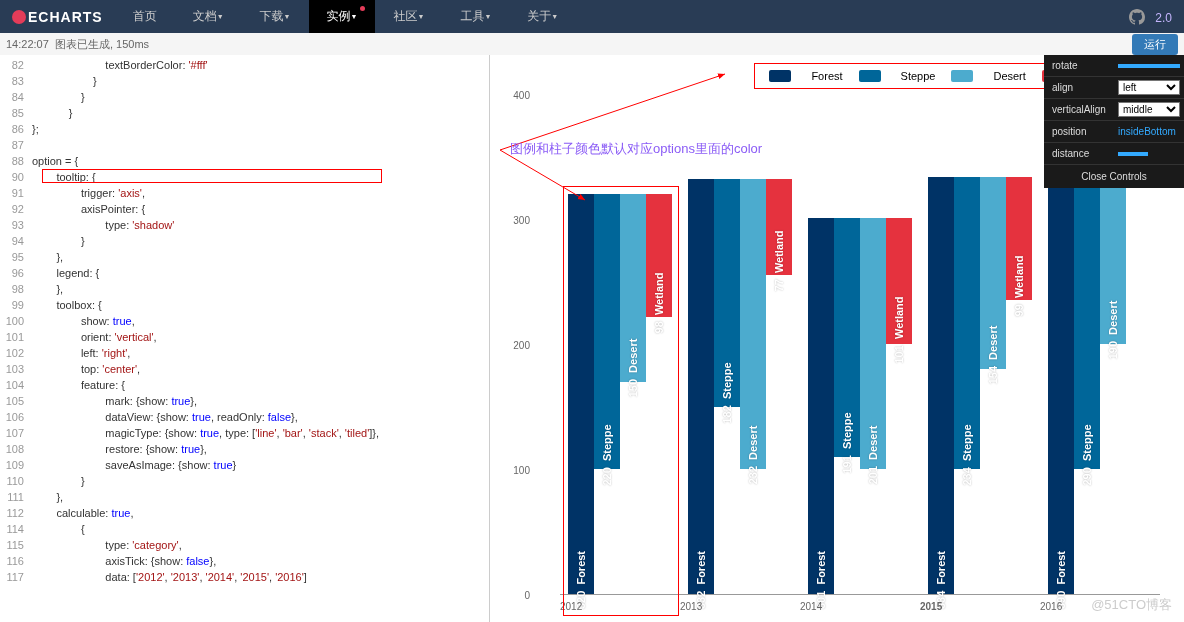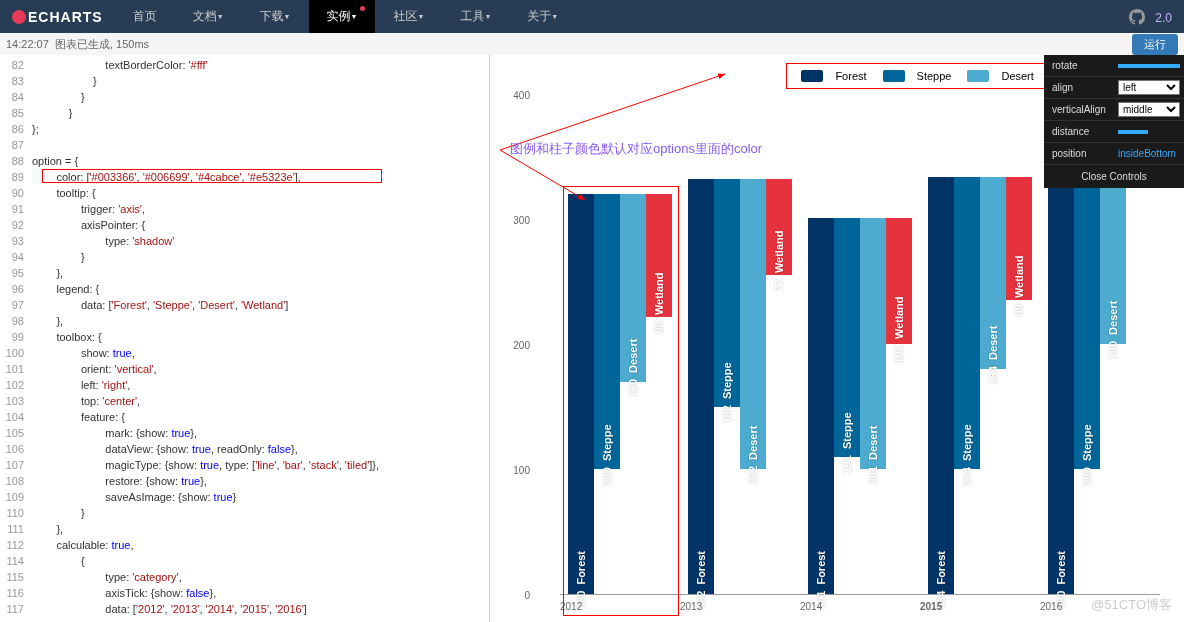--- a/index.html
+++ b/index.html
@@ -20,21 +20,21 @@
 .code-pane{width:490px;background:#fff;border-right:1px solid #ccc;position:relative;overflow:hidden}
 .code{font-family:Consolas,monospace;font-size:11px;line-height:16px;padding-top:2px}
 .line{display:flex}
 .ln{width:32px;text-align:right;color:#999;padding-right:8px;user-select:none;flex-shrink:0}
 .code-txt{white-space:pre;color:#333}
 .str{color:#a31515}
 .bool{color:#00f}
 .highlight-box{position:absolute;border:1px solid red;pointer-events:none}
 .chart-pane{flex:1;position:relative;background:#fff}
 .legend{position:absolute;top:8px;right:45px;display:flex;gap:16px;font-size:11px;padding:6px 14px;border:1px solid red}
-.leg-item{display:flex;align-items:center;gap:12px}
+.leg-item{display:flex;align-items:center;gap:20px}
 .leg-sw{width:22px;height:12px;border-radius:2px}
 .chart{position:absolute;left:70px;top:40px;width:600px;height:520px}
 .y-axis{position:absolute;left:-30px;top:0;height:100%;font-size:10px;color:#666}
 .y-tick{position:absolute;right:0;transform:translateY(-50%)}
 .plot{position:absolute;left:0;top:0;width:100%;height:500px;border-bottom:1px solid #999}
 .grp{position:absolute;bottom:0;display:flex;gap:0}
 .bar{width:26px;position:relative}
 .bar-lbl{position:absolute;bottom:4px;left:50%;transform:translateX(-50%) rotate(-90deg);transform-origin:center;font-size:11px;color:#fff;font-weight:bold;white-space:nowrap;text-shadow:0 0 2px rgba(0,0,0,0.3)}
 .x-lbl{position:absolute;bottom:-18px;font-size:10px;color:#666;width:120px;text-align:left}
 .ctrl-panel{position:absolute;top:0;right:0;width:140px;background:#1a1a1a;color:#ddd;font-size:10px}
@@ -105,24 +105,20 @@
         </div>
         <div class="line">
           <span class="ln">87</span>
           <span class="code-txt"></span>
         </div>
         <div class="line">
           <span class="ln">88</span>
           <span class="code-txt">option = {</span>
         </div>
         <div class="line">
-          <span class="ln">89</span>
-          <span class="code-txt">&nbsp;&nbsp;&nbsp;&nbsp;&nbsp;&nbsp;&nbsp;&nbsp;color: [<span class="str">'#003366'</span>, <span class="str">'#006699'</span>, <span class="str">'#4cabce'</span>, <span class="str">'#e5323e'</span>],</span>
-        </div>
-        <div class="line">
           <span class="ln">90</span>
           <span class="code-txt">&nbsp;&nbsp;&nbsp;&nbsp;&nbsp;&nbsp;&nbsp;&nbsp;tooltip: {</span>
         </div>
         <div class="line">
           <span class="ln">91</span>
           <span class="code-txt">&nbsp;&nbsp;&nbsp;&nbsp;&nbsp;&nbsp;&nbsp;&nbsp;&nbsp;&nbsp;&nbsp;&nbsp;&nbsp;&nbsp;&nbsp;&nbsp;trigger: <span class="str">'axis'</span>,</span>
         </div>
         <div class="line">
           <span class="ln">92</span>
           <span class="code-txt">&nbsp;&nbsp;&nbsp;&nbsp;&nbsp;&nbsp;&nbsp;&nbsp;&nbsp;&nbsp;&nbsp;&nbsp;&nbsp;&nbsp;&nbsp;&nbsp;axisPointer: {</span>
@@ -135,24 +131,20 @@
           <span class="ln">94</span>
           <span class="code-txt">&nbsp;&nbsp;&nbsp;&nbsp;&nbsp;&nbsp;&nbsp;&nbsp;&nbsp;&nbsp;&nbsp;&nbsp;&nbsp;&nbsp;&nbsp;&nbsp;}</span>
         </div>
         <div class="line">
           <span class="ln">95</span>
           <span class="code-txt">&nbsp;&nbsp;&nbsp;&nbsp;&nbsp;&nbsp;&nbsp;&nbsp;},</span>
         </div>
         <div class="line">
           <span class="ln">96</span>
           <span class="code-txt">&nbsp;&nbsp;&nbsp;&nbsp;&nbsp;&nbsp;&nbsp;&nbsp;legend: {</span>
-        </div>
-        <div class="line">
-          <span class="ln">97</span>
-          <span class="code-txt">&nbsp;&nbsp;&nbsp;&nbsp;&nbsp;&nbsp;&nbsp;&nbsp;&nbsp;&nbsp;&nbsp;&nbsp;&nbsp;&nbsp;&nbsp;&nbsp;data: [<span class="str">'Forest'</span>, <span class="str">'Steppe'</span>, <span class="str">'Desert'</span>, <span class="str">'Wetland'</span>]</span>
         </div>
         <div class="line">
           <span class="ln">98</span>
           <span class="code-txt">&nbsp;&nbsp;&nbsp;&nbsp;&nbsp;&nbsp;&nbsp;&nbsp;},</span>
         </div>
         <div class="line">
           <span class="ln">99</span>
           <span class="code-txt">&nbsp;&nbsp;&nbsp;&nbsp;&nbsp;&nbsp;&nbsp;&nbsp;toolbox: {</span>
         </div>
         <div class="line">
@@ -351,26 +343,26 @@
         </div>
       <div class="ctrl-row">
           <span class="ctrl-lbl">align</span>
           <div class="ctrl-val"><select><option>left</option></select></div>
         </div>
       <div class="ctrl-row">
           <span class="ctrl-lbl">verticalAlign</span>
           <div class="ctrl-val"><select><option>middle</option></select></div>
         </div>
       <div class="ctrl-row">
+          <span class="ctrl-lbl">position</span>
+          <div class="ctrl-val" style="font-size:10px;color:#3af">insideBottom</div>
+        </div>
+      <div class="ctrl-row">
           <span class="ctrl-lbl">distance</span>
           <div class="ctrl-val">
             <div class="ctrl-slider" style="width:30px"></div>
           </div>
-        </div>
-      <div class="ctrl-row">
-          <span class="ctrl-lbl">position</span>
-          <div class="ctrl-val" style="font-size:10px;color:#3af">insideBottom</div>
         </div>
       <div class="ctrl-close">Close Controls</div>
     </div>
     <div class="wm">@51CTO博客</div>
   </div>
 </div>
 
 </body></html>

